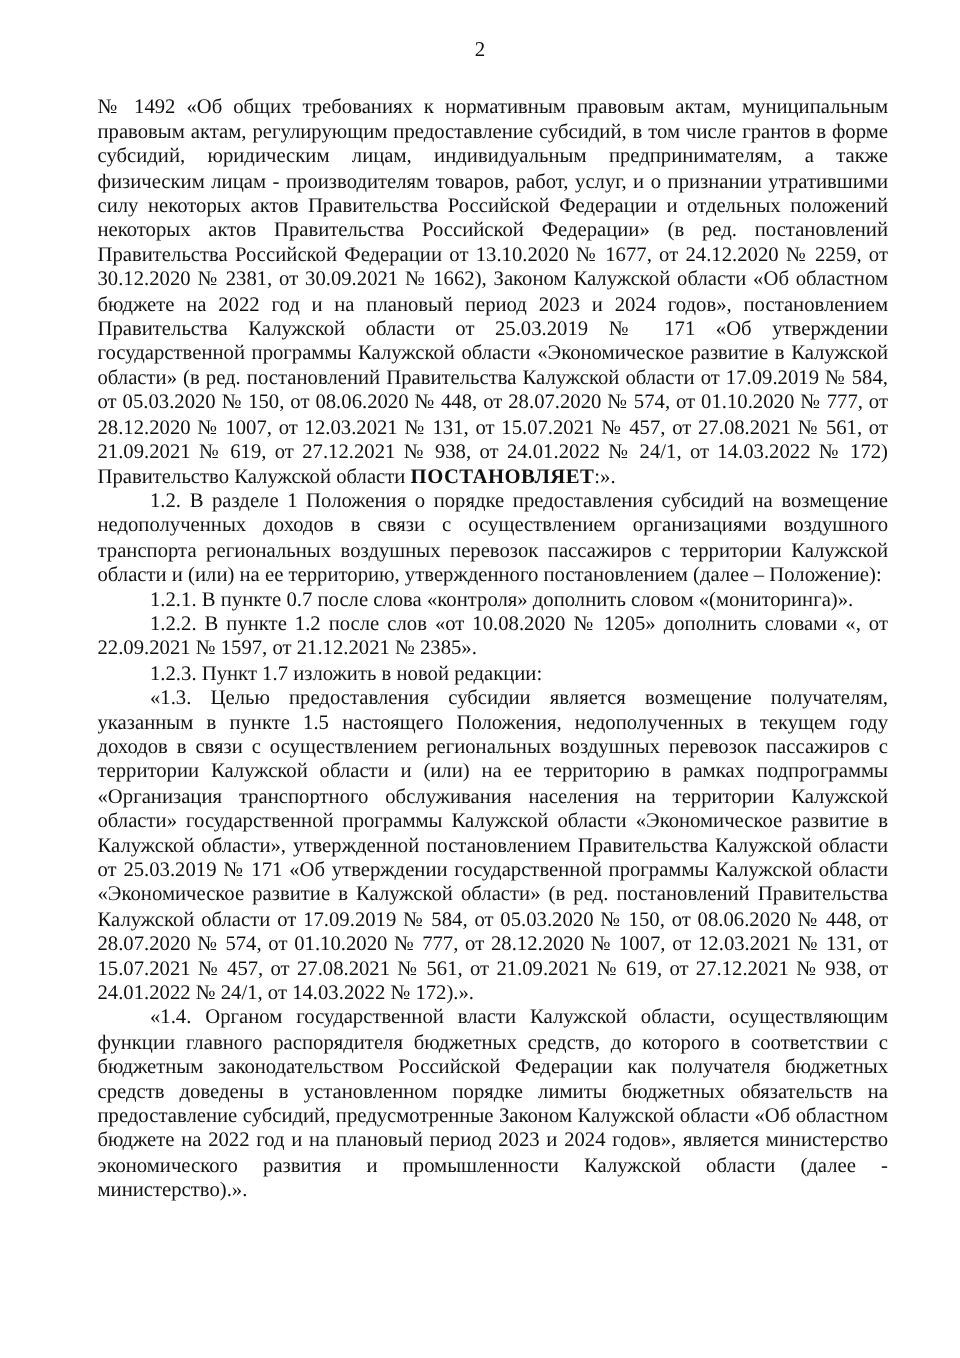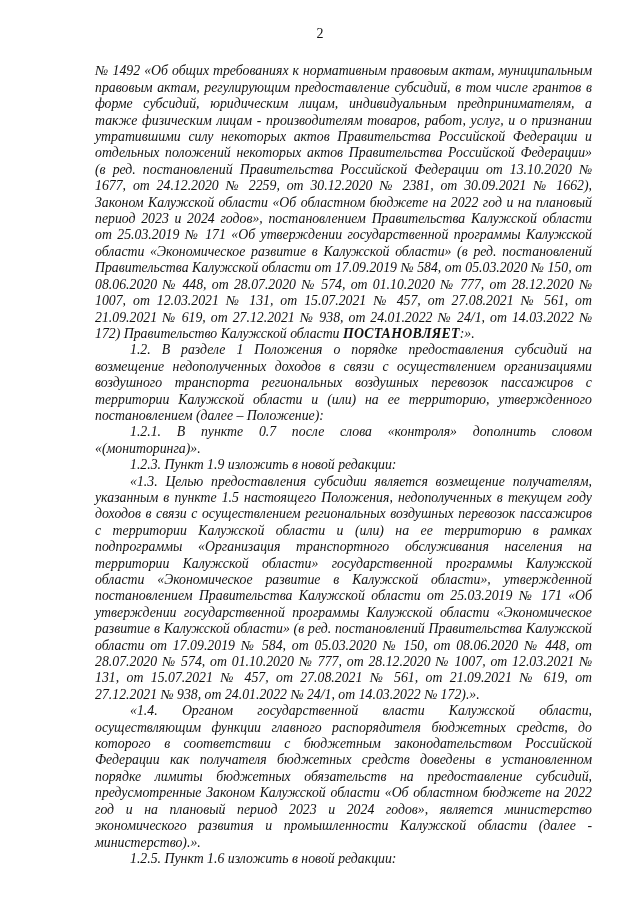--- a/index.html
+++ b/index.html
@@ -20,24 +20,23 @@
     box-sizing: border-box;
     padding-top: 26px;
   }
   .page-number {
     text-align: center;
     width: 100%;
     margin: 0 0 21px 0;
     font-size: 14px;
   }
   .doc-body {
-    margin-left: 95px;
+    margin-left: 65px;
     margin-right: 48px;
     text-align: justify;
-    font-style: italic;
   }
   .para {
     margin: 0;
     padding: 0;
     text-align: justify;
   }
   .para.indent {
     text-indent: 35px;
   }
   .para b {
@@ -47,18 +46,18 @@
 </style>
 </head>
 <body>
 
 <div class="page">
   <div class="page-number">2</div>
   <div class="doc-body">
       <p class="para"><span>№ 1492 «Об общих требованиях к нормативным правовым актам, муниципальным правовым актам, регулирующим предоставление субсидий, в том числе грантов в форме субсидий, юридическим лицам, индивидуальным предпринимателям, а также физическим лицам - производителям товаров, работ, услуг, и о признании утратившими силу некоторых актов Правительства Российской Федерации и отдельных положений некоторых актов Правительства Российской Федерации» (в ред. постановлений Правительства Российской Федерации от 13.10.2020 № 1677, от 24.12.2020 № 2259, от 30.12.2020 № 2381, от 30.09.2021 № 1662), Законом Калужской области «Об областном бюджете на 2022 год и на плановый период 2023 и 2024 годов», постановлением Правительства Калужской области от 25.03.2019 № 171 «Об утверждении государственной программы Калужской области «Экономическое развитие в Калужской области» (в ред. постановлений Правительства Калужской области от 17.09.2019 № 584, от 05.03.2020 № 150, от 08.06.2020 № 448, от 28.07.2020 № 574, от 01.10.2020 № 777, от 28.12.2020 № 1007, от 12.03.2021 № 131, от 15.07.2021 № 457, от 27.08.2021 № 561, от 21.09.2021 № 619, от 27.12.2021 № 938, от 24.01.2022 № 24/1, от 14.03.2022 № 172) Правительство Калужской области </span><b>ПОСТАНОВЛЯЕТ</b><span>:».</span></p>
       <p class="para indent"><span>1.2. В разделе 1 Положения о порядке предоставления субсидий на возмещение недополученных доходов в связи с осуществлением организациями воздушного транспорта региональных воздушных перевозок пассажиров с территории Калужской области и (или) на ее территорию, утвержденного постановлением (далее – Положение):</span></p>
       <p class="para indent"><span>1.2.1. В пункте 0.7 после слова «контроля» дополнить словом «(мониторинга)».</span></p>
-      <p class="para indent"><span>1.2.3. Пункт 1.9 изложить в новой редакции:</span></p>
+      <p class="para indent"><span>1.2.2. В пункте 1.2 после слов «от 10.08.2020 № 1205» дополнить словами «, от 22.09.2021 № 1597, от 21.12.2021 № 2385».</span></p>
+      <p class="para indent"><span>1.2.3. Пункт 1.7 изложить в новой редакции:</span></p>
       <p class="para indent"><span>«1.3. Целью предоставления субсидии является возмещение получателям, указанным в пункте 1.5 настоящего Положения, недополученных в текущем году доходов в связи с осуществлением региональных воздушных перевозок пассажиров с территории Калужской области и (или) на ее территорию в рамках подпрограммы «Организация транспортного обслуживания населения на территории Калужской области» государственной программы Калужской области «Экономическое развитие в Калужской области», утвержденной постановлением Правительства Калужской области от 25.03.2019 № 171 «Об утверждении государственной программы Калужской области «Экономическое развитие в Калужской области» (в ред. постановлений Правительства Калужской области от 17.09.2019 № 584, от 05.03.2020 № 150, от 08.06.2020 № 448, от 28.07.2020 № 574, от 01.10.2020 № 777, от 28.12.2020 № 1007, от 12.03.2021 № 131, от 15.07.2021 № 457, от 27.08.2021 № 561, от 21.09.2021 № 619, от 27.12.2021 № 938, от 24.01.2022 № 24/1, от 14.03.2022 № 172).».</span></p>
       <p class="para indent"><span>«1.4. Органом государственной власти Калужской области, осуществляющим функции главного распорядителя бюджетных средств, до которого в соответствии с бюджетным законодательством Российской Федерации как получателя бюджетных средств доведены в установленном порядке лимиты бюджетных обязательств на предоставление субсидий, предусмотренные Законом Калужской области «Об областном бюджете на 2022 год и на плановый период 2023 и 2024 годов», является министерство экономического развития и промышленности Калужской области (далее - министерство).».</span></p>
-      <p class="para indent"><span>1.2.5. Пункт 1.6 изложить в новой редакции:</span></p>
     </div>
 </div>
 
 </body></html>

